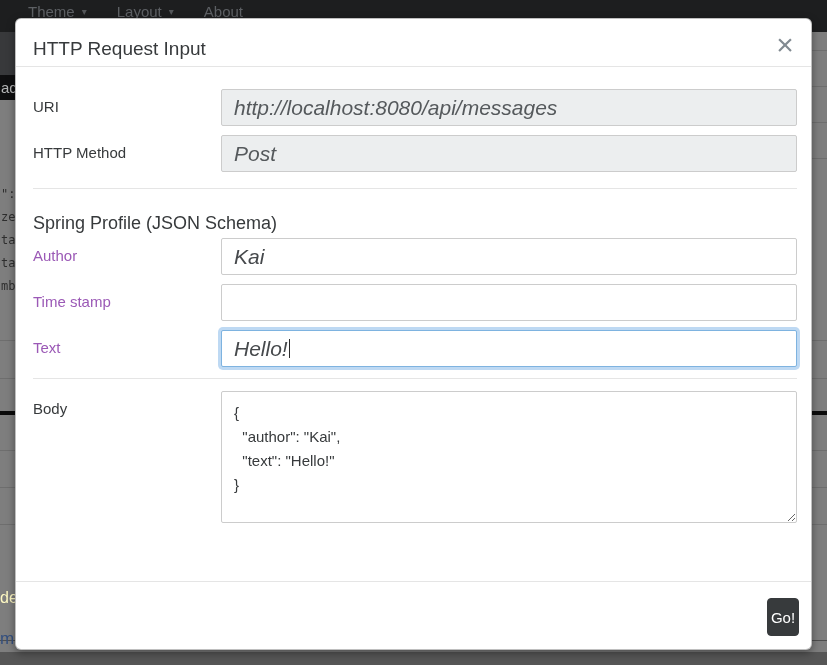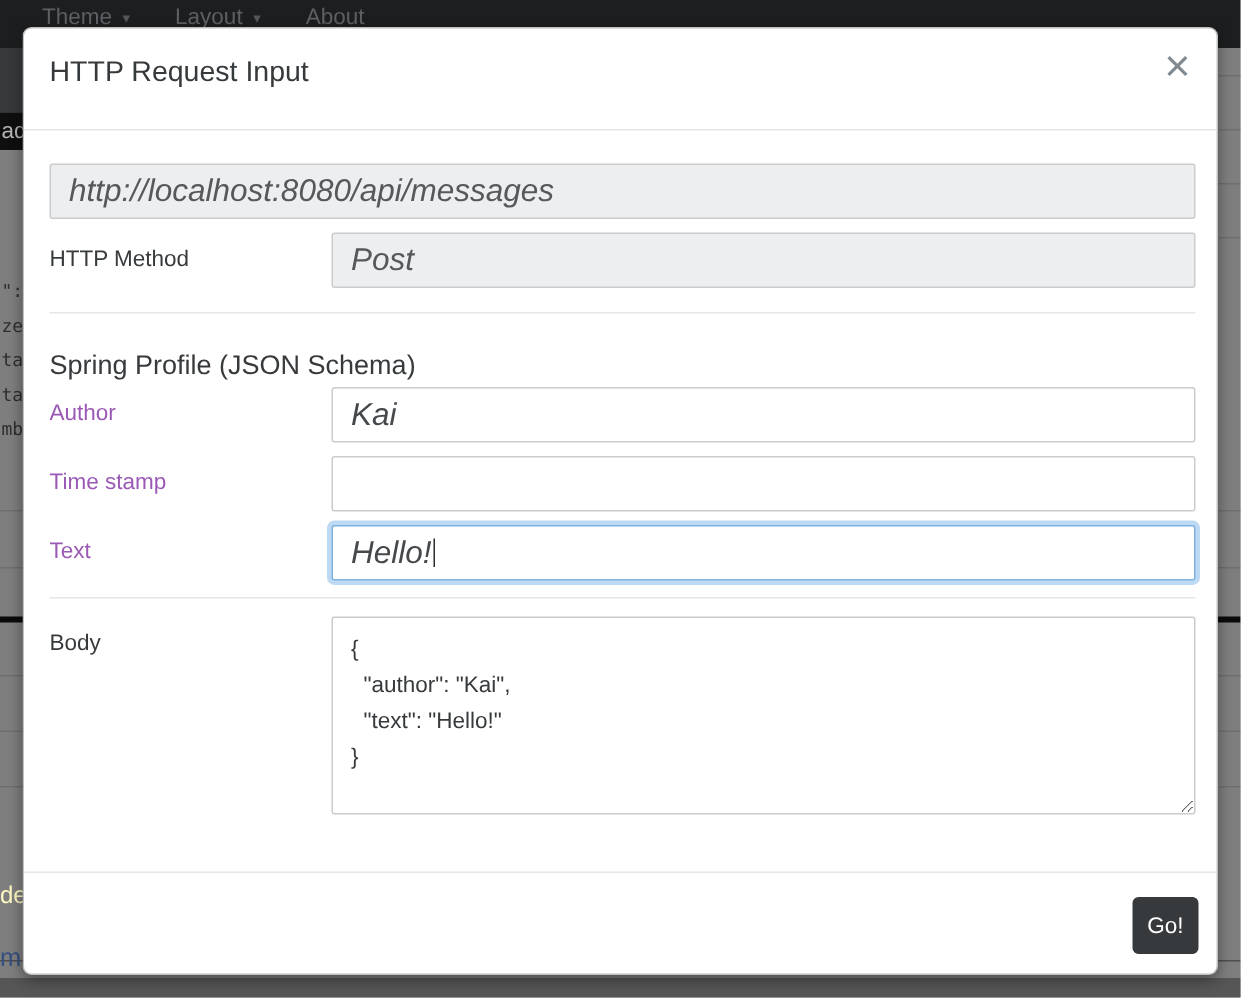--- a/index.html
+++ b/index.html
@@ -21,21 +21,21 @@
   .frag-code { position:absolute; left:1px; top:183px; font-family:"DejaVu Sans Mono", monospace;
                font-size:12px; line-height:23px; color:#2e2e2e; white-space:pre; }
   .frag-de { position:absolute; left:0; top:589px; font-size:16px; color:#fef9c3; }
   .frag-m  { position:absolute; left:0; top:629px; font-size:17px; color:#35507f; }
   .bottom-strip { position:absolute; left:0; top:652px; width:827px; height:13px; background:#565656; }
 
   
   .modal { position:absolute; left:15px; top:18px; width:797px; height:632px; background:#fff;
            border:1px solid rgba(0,0,0,.25); border-radius:6px; z-index:10;
            box-shadow:0 3px 9px rgba(0,0,0,.4); display:flex; flex-direction:column; }
-  .modal-header { height:68px; padding:19px 17px 0; border-bottom:1px solid #e5e5e5; position:relative; flex:none; }
+  .modal-header { height:48px; padding:19px 17px 0; border-bottom:1px solid #e5e5e5; position:relative; flex:none; }
   .modal-title { font-size:19px; color:#373a3c; }
   .close-btn { position:absolute; right:10px; top:8px; width:32px; height:36px; background:none; border:none;
                font-size:30px; font-weight:300; color:#818a91; cursor:pointer; line-height:36px; text-align:center; }
   .modal-body { padding:22px 14px 0 17px; flex:1; }
   .form-row { display:flex; margin-bottom:9px; }
   .form-label { width:188px; flex:none; padding-top:9px; font-size:15px; color:#373a3c; }
   .form-label.purple { color:#9b59b6; }
   .ctl { flex:1; height:37px; border:1px solid #ccc; border-radius:2px; padding:0 12px;
          font-size:21px; color:#46494c; background:#fff; font-family:"Liberation Sans", sans-serif;font-style:italic; }
   .ctl.disabled { background:#eceeef; color:#55595c; }
@@ -44,21 +44,21 @@
   .caret-bar { display:inline-block; width:1px; height:19px; background:#2b2b2b; margin-left:1px; }
   hr.sep { border:0; border-top:1px solid #e5e5e5; margin:16px 0 0; }
   hr.sep2 { border:0; border-top:1px solid #e5e5e5; margin:11px 0 0; }
   .section-label { margin:24px 0 4px; font-size:18px; color:#373a3c; }
   .body-row { margin-top:12px; }
   .body-textarea { flex:1; height:132px; border:1px solid #ccc; border-radius:2px; padding:9px 12px;
                    font-size:15px; line-height:24px; color:#373a3c; resize:both;
                    font-family:"Liberation Sans", sans-serif; }
   .modal-footer { flex:none; height:68px; border-top:1px solid #e5e5e5; padding:16px 12px 0 0;
                   display:flex; justify-content:flex-end; }
-  .go-btn { width:44px; height:38px; background:#373a3c; color:#fff; border:1px solid #373a3c;
+  .go-btn { width:32px; height:38px; background:#373a3c; color:#fff; border:1px solid #373a3c;
             border-radius:4px; font-size:15px; cursor:pointer; font-family:"Liberation Sans", sans-serif; }
 </style>
 </head>
 <body>
 
 <div class="page">
   <div class="hline" style="left:400px; top:50px;  width:427px;"></div>
   <div class="hline" style="left:400px; top:86px;  width:427px;"></div>
   <div class="hline" style="left:400px; top:122px; width:427px;"></div>
   <div class="hline" style="left:400px; top:158px; width:427px;"></div>
@@ -100,20 +100,21 @@
 <div class="modal">
 
   <div class="modal-header">
     <div class="modal-title">HTTP Request Input</div>
     <button class="close-btn">×</button>
   </div>
 
   <div class="modal-body">
 
     <div class="form-row">
+      <div class="form-label">URI</div>
       <input class="ctl disabled" type="text" disabled="" value="http://localhost:8080/api/messages" style="">
     </div>
 
     <div class="form-row">
       <div class="form-label">HTTP Method</div>
       <input class="ctl disabled" type="text" disabled="" value="Post" style="">
     </div>
 
     <hr class="sep">
 

